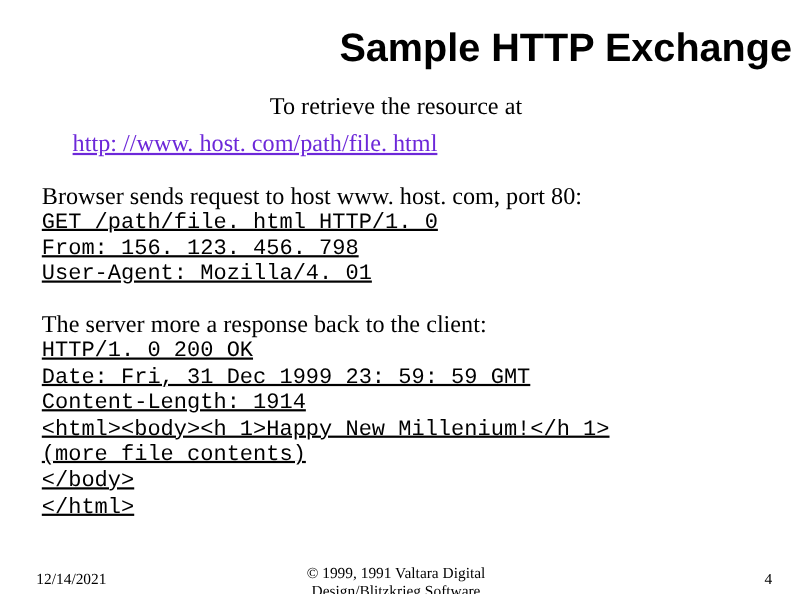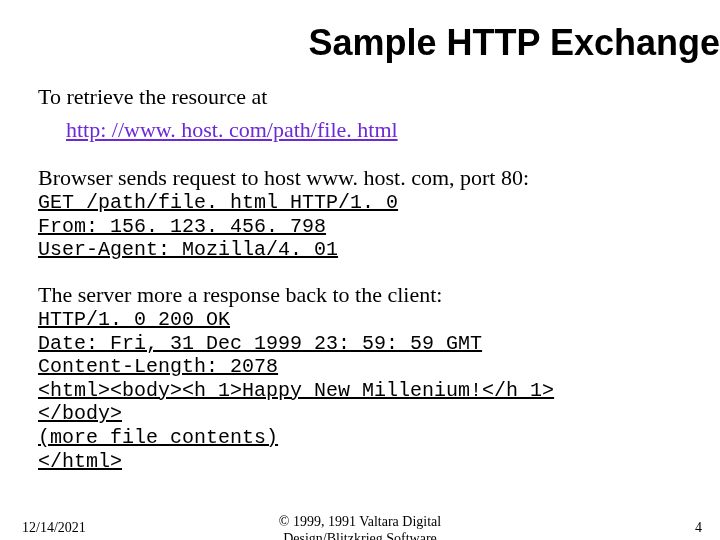--- a/index.html
+++ b/index.html
@@ -26,20 +26,21 @@
     margin-top: 22px;
     margin-bottom: 20px;
   }
   .content {
     padding: 0 38px;
   }
   .intro {
     font-size: 22px;
     line-height: 1.15;
     margin-bottom: 8px;
+    text-align: center;
   }
   .url {
     color: #6d28d9;
     text-decoration: underline;
     font-size: 22px;
     margin-left: 28px;
     display: inline-block;
     margin-bottom: 16px;
     cursor: pointer;
   }
@@ -64,21 +65,21 @@
   .footer {
     position: absolute;
     bottom: 14px;
     left: 0;
     width: 720px;
     font-size: 14px;
     font-family: "Times New Roman", Times, serif;
   }
   .footer-date {
     position: absolute;
-    left: 22px;
+    left: 33px;
     bottom: 12px;
   }
   .footer-center {
     position: absolute;
     width: 100%;
     text-align: center;
     bottom: 0;
     line-height: 1.2;
   }
   .footer-page {
@@ -102,24 +103,24 @@
     <div class="subhead">Browser sends request to host www. host. com, port 80:</div>
     <div class="mono">GET /path/file. html HTTP/1. 0</div>
     <div class="mono">From: 156. 123. 456. 798</div>
     <div class="mono">User-Agent: Mozilla/4. 01</div>
 
     <div class="gap"></div>
 
     <div class="subhead">The server more a response back to the client:</div>
     <div class="mono">HTTP/1. 0 200 OK</div>
     <div class="mono">Date: Fri, 31 Dec 1999 23: 59: 59 GMT</div>
-    <div class="mono">Content-Length: 2078</div>
+    <div class="mono">Content-Length: 1914</div>
     <div class="mono">&lt;html&gt;&lt;body&gt;&lt;h 1&gt;Happy New Millenium!&lt;/h 1&gt;</div>
+    <div class="mono">(more file contents)</div>
     <div class="mono">&lt;/body&gt;</div>
-    <div class="mono">(more file contents)</div>
     <div class="mono">&lt;/html&gt;</div>
 
   </div>
 
   <div class="footer">
     <div class="footer-date">12/14/2021</div>
     <div class="footer-center">
       <span>© 1999, 1991 Valtara Digital</span><br>
       <span>Design/Blitzkrieg Software</span>
     </div>

